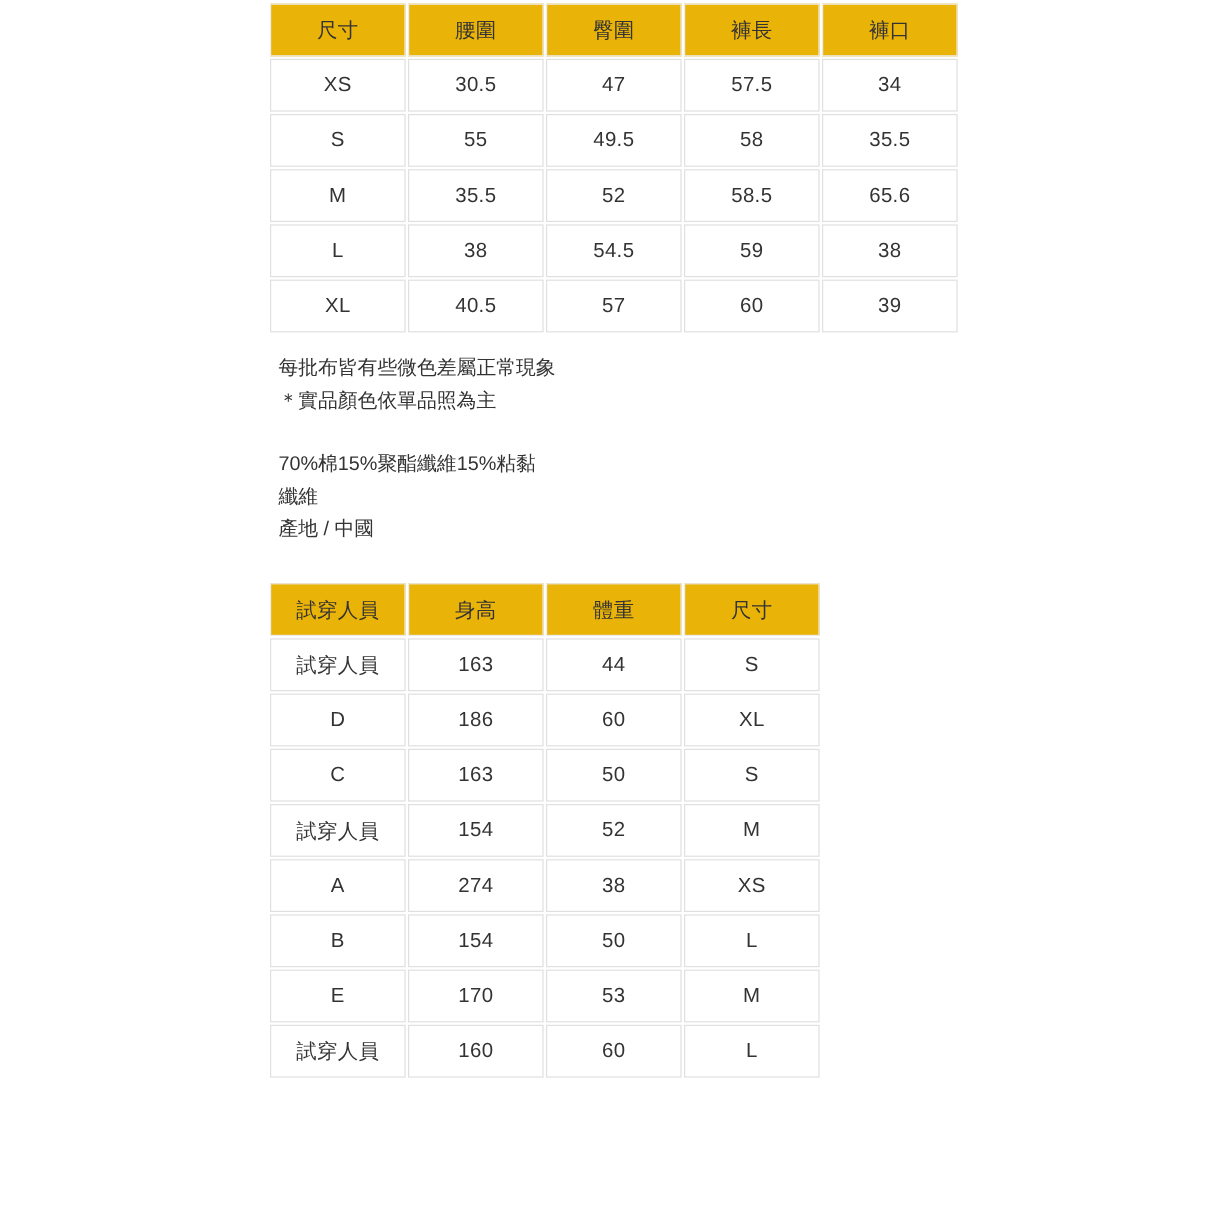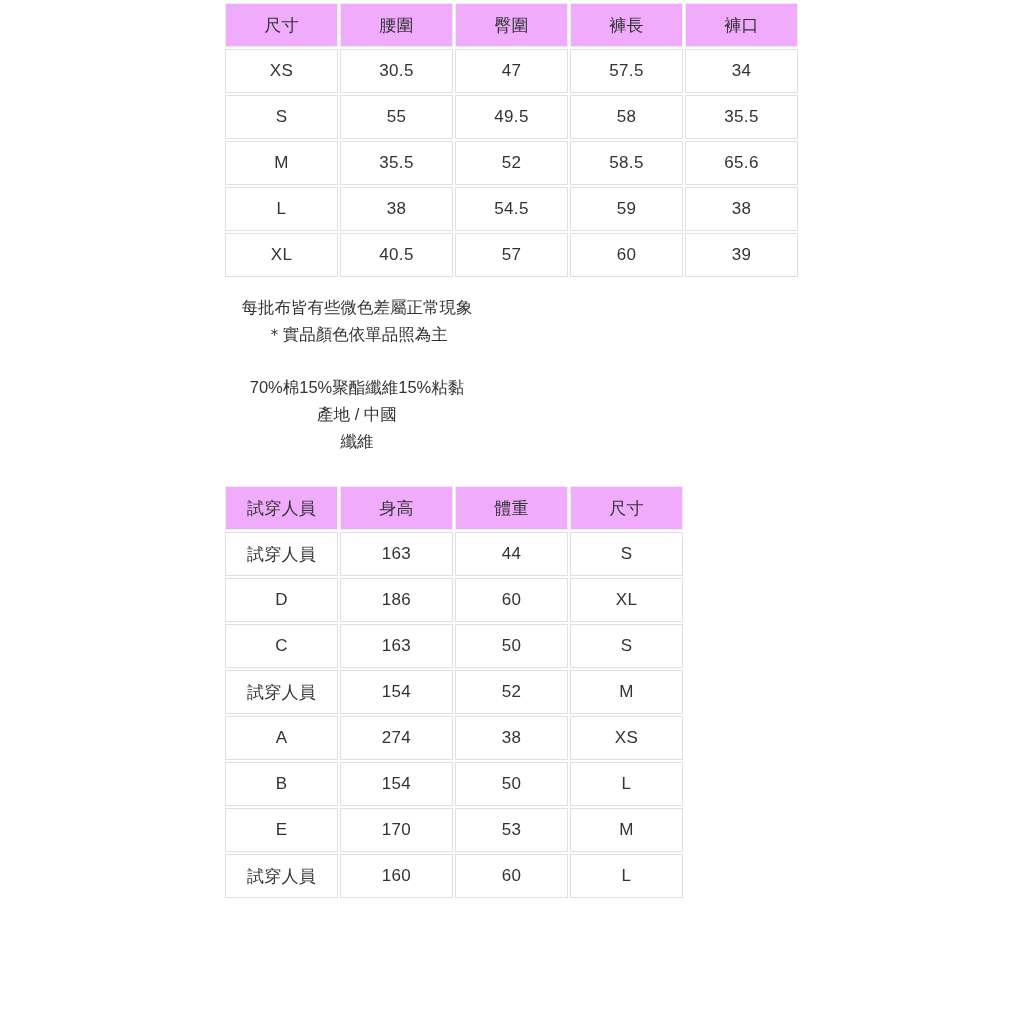--- a/index.html
+++ b/index.html
@@ -30,31 +30,31 @@
     text-align: center;
     vertical-align: middle;
     font-size: 17px;
     font-weight: 400;
     color: #333333;
     border: 1px solid #e0e0e0;
     background: #ffffff;
     letter-spacing: 0.3px;
   }
   .spec-table th {
-    background: #f0abfc;
+    background: #eab308;
     border-color: #ececec;
   }
   .note {
     margin: 0 0 0 9px;
     width: 250px;
     font-size: 16.5px;
     line-height: 27px;
     color: #333333;
   }
-  .note p { margin: 0; padding: 0; text-align: center; }
+  .note p { margin: 0; padding: 0; }
   .note-color    { margin-top: 15px; }
   .note-material { margin-top: 26px; }
   .note-wash     { margin-top: 51px; }
 </style>
 </head>
 <body>
 
 <div class="page">
 
   <table class="spec-table size-table">
@@ -106,22 +106,22 @@
     </tbody>
   </table>
 
   <div class="note note-color">
     <p>每批布皆有些微色差屬正常現象</p>
     <p>＊實品顏色依單品照為主</p>
   </div>
 
   <div class="note note-material">
     <p>70%棉15%聚酯纖維15%粘黏</p>
+    <p>纖維</p>
     <p>產地 / 中國</p>
-    <p>纖維</p>
   </div>
 
 
   <table class="spec-table fit-table">
     <thead>
       <tr>
         <th>試穿人員</th>
         <th>身高</th>
         <th>體重</th>
         <th>尺寸</th>

